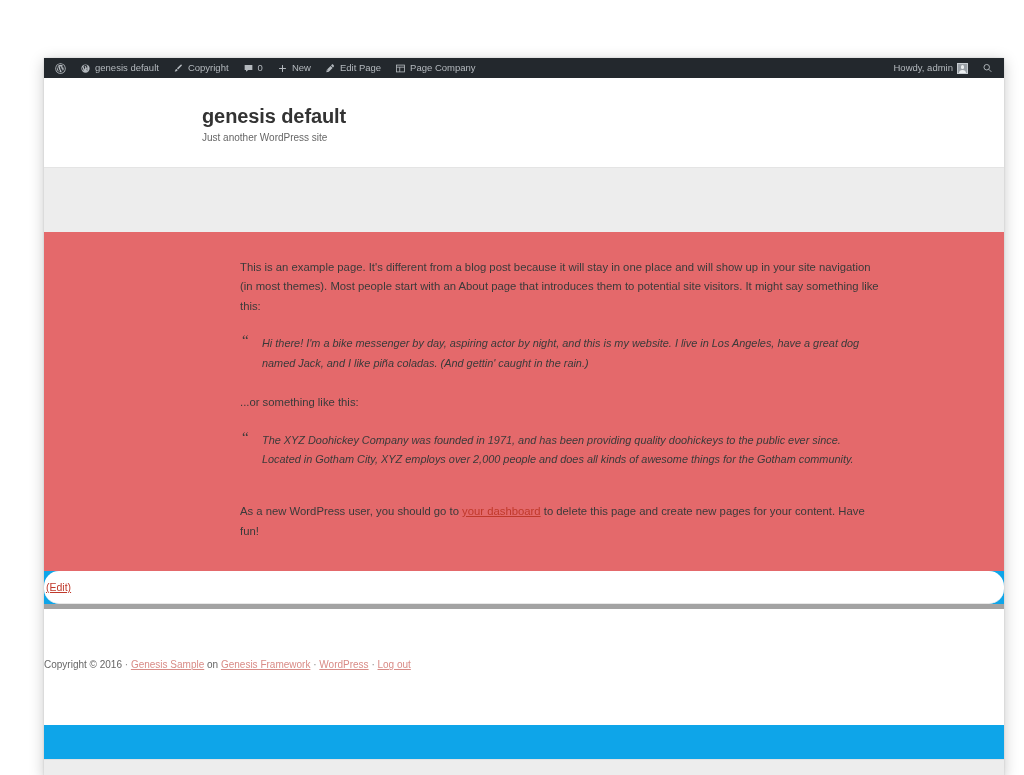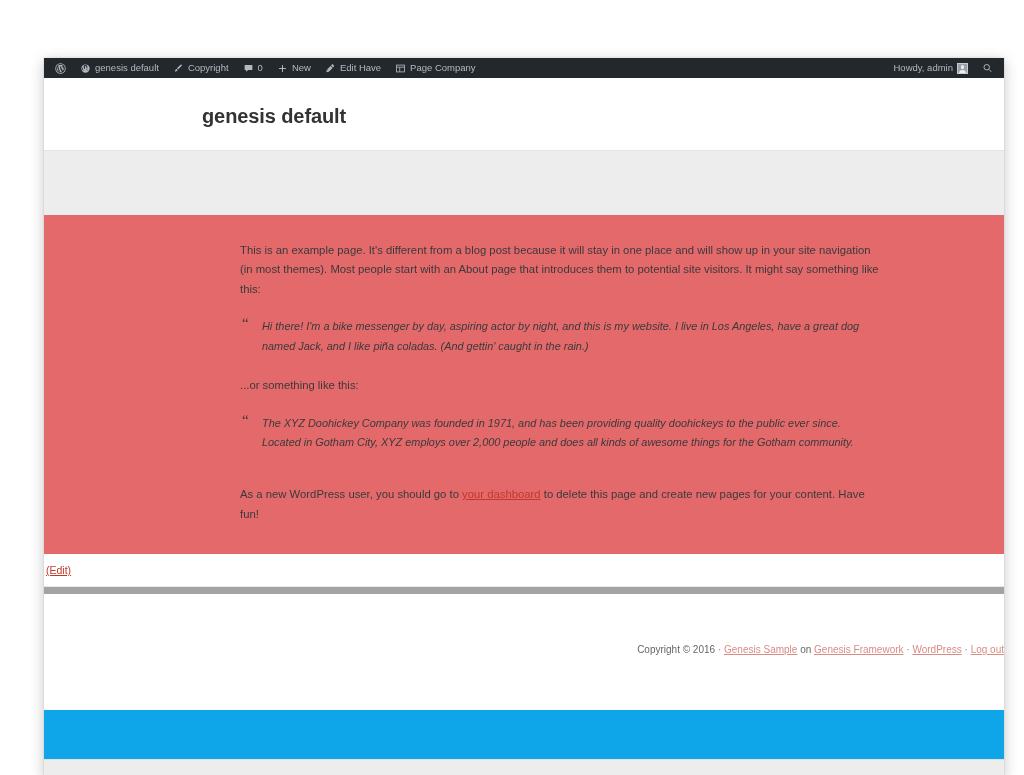--- a/index.html
+++ b/index.html
@@ -170,36 +170,37 @@
     font-size: 10.9px !important;
     line-height: 1.78 !important;
     color: #3a3a3a;
   }
 
   
   #edit-strip {
     background: #ffffff;
     padding: 6px 0 8px 0;
     border-bottom: 1px solid #e8e8e8;
+    border-radius: 15px;
   }
   #edit-strip-inner {
     padding-left: 2px;
   }
   #edit-link {
     font-size: 10.5px;
     color: #c0392b;
     text-decoration: underline;
   }
 
   
   #site-footer {
     background: #ffffff;
     padding: 38px 0 42px 0;
-    text-align: right;
-    border-top: 7px solid #a3a3a3;
+    text-align: left;
+    border-top: 5px solid #a3a3a3;
   }
   #footer-credits {
     font-size: 10px;
     color: #666666;
     line-height: 1.6;
   }
   #footer-credits a {
     color: #d98b86;
     text-decoration: underline;
   }
@@ -266,21 +267,21 @@
       </span>
       <span>New</span>
     </a>
 
     <a class="ab-item" href="#">
       <span class="ab-icon">
         <svg width="11" height="11" viewBox="0 0 20 20" fill="currentColor">
           <path d="M14.6 2.9c-.6-.6-1.5-.6-2.1 0L11 4.4l3.6 3.6 1.5-1.5c.6-.6.6-1.5 0-2.1l-1.5-1.5zM10.1 5.3 3.3 12.1l-.9 4.6 4.6-.9 6.8-6.8-3.7-3.7zm-6 8.3.4-1.9 1.5 1.5-1.9.4z"></path>
         </svg>
       </span>
-      <span>Edit Have</span>
+      <span>Edit Page</span>
     </a>
 
     <a class="ab-item" href="#">
       <span class="ab-icon">
         <svg width="11" height="11" viewBox="0 0 20 20" fill="none" stroke="currentColor" stroke-width="1.5">
           <rect x="2.8" y="3.8" width="14.4" height="12.4"></rect>
           <path d="M2.8 7.6h14.4M8.6 7.6v8.6"></path>
         </svg>
       </span>
       <span>Page Company</span>
@@ -299,20 +300,21 @@
           <circle cx="8.6" cy="8.6" r="5"></circle>
           <path d="M12.4 12.4 17 17"></path>
         </svg>
       </span>
     </a>
   </div>
 
   <header id="site-header">
     <div id="site-header-inner">
       <h1 id="site-title">genesis default</h1>
+      <p id="site-description">Just another WordPress site</p>
     </div>
   </header>
 
   <nav id="nav-band"></nav>
 
   <main id="content-area">
     <article id="content-inner">
 
       <p>This is an example page. It's different from a blog post because it will stay in one place and will show up in your site navigation (in most themes). Most people start with an About page that introduces them to potential site visitors. It might say something like this:</p>
 

